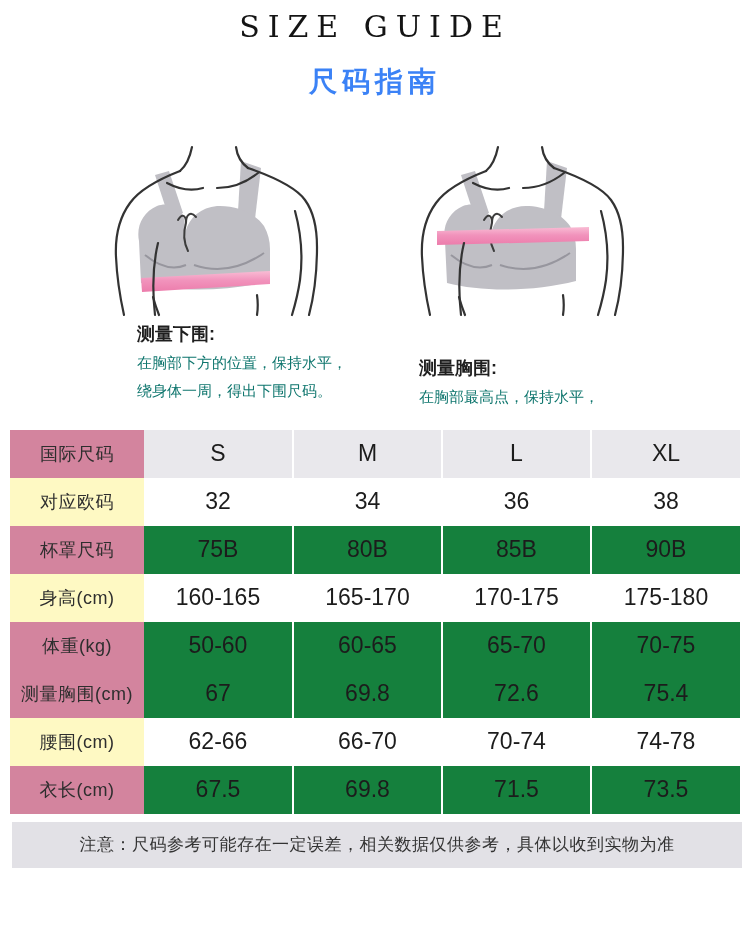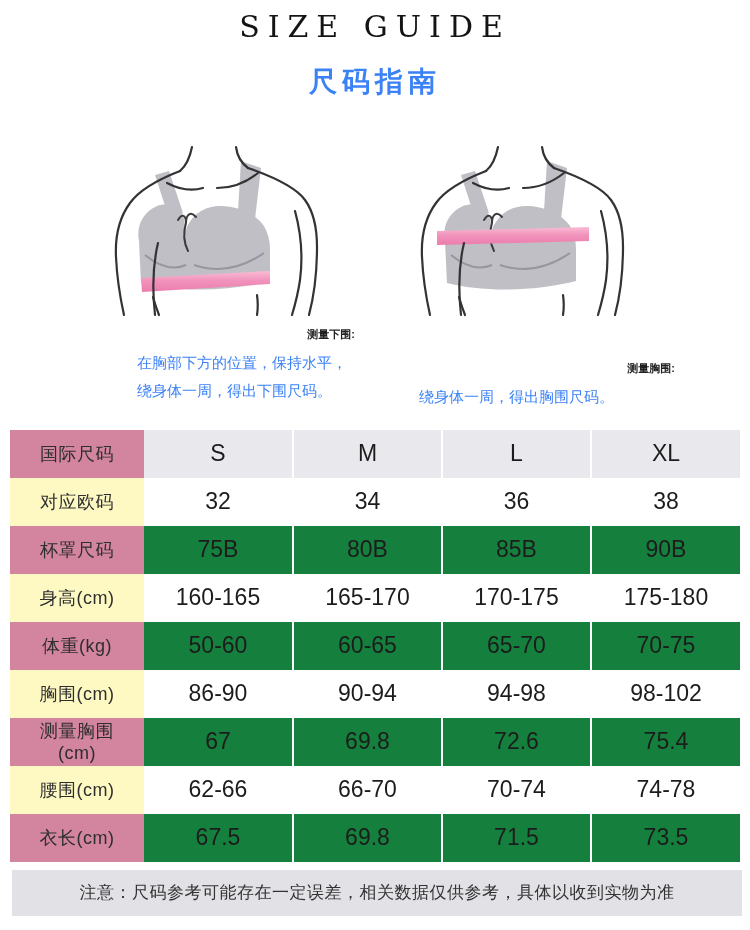--- a/index.html
+++ b/index.html
@@ -25,33 +25,33 @@
   }
 
   
   .figures{ display:flex; justify-content:center; gap:40px; margin-top:47px; }
   .figure-col{ width:280px; }
   .figure-col svg{ display:block; margin:0 auto; }
   .figure-col.right svg{ margin-left:16px; }
   .caption{ margin-top:6px; }
   .figure-col.left  .caption{ padding-left:62px; }
   .figure-col.right .caption{ padding-left:24px;margin-top:40px; }
-  .caption-heading{ font-size:11px; font-weight:700; color:#1f1f1f; line-height:22px;text-align:right; }
-  .caption-line{ font-size:15px; color:#3b82f6; line-height:21px; margin-top:7px; }
+  .caption-heading{ font-size:18px; font-weight:700; color:#1f1f1f; line-height:22px; }
+  .caption-line{ font-size:15px; color:#0f766e; line-height:21px; margin-top:7px; }
 
   
   table.size-table{
     width:730px; margin:23px 10px 0; border-collapse:collapse; table-layout:fixed;
   }
   table.size-table col.c-label{ width:134px; }
   table.size-table col.c-data{ width:149px; }
   table.size-table tr{ height:48px; }
   table.size-table th{
     font-size:18px; font-weight:400; color:#2e2e2e; text-align:center;
-    padding:0 14px; letter-spacing:0.5px;
+    padding:0 4px; letter-spacing:0.5px;
   }
   table.size-table td{
     font-size:23px; font-weight:400; color:#1c1c1c; text-align:center; padding:0;
   }
   table.size-table td + td{ border-left:2px solid #ffffff; }
   tr.row-shaded th{ background:#d3849e; }
   tr.row-light  th{ background:#fef9c3; }
   tr.row-shaded td{ background:#15803d; }
   tr.row-first  td{ background:#e9e8ec; }
   tr.row-light  td{ background:#ffffff; }
@@ -149,21 +149,21 @@
           <path d="M75,26 C57,33 35,44 25,58 C14,73 10,92 11,112 C12,134 15,152 19,170"></path>
           <path d="M53,98 C48,119 47,143 50,170"></path>
           <path d="M143,23 C166,31 190,41 200,55 C208,66 212,84 212,102 C212,128 209,151 204,170"></path>
           <path d="M190,66 C196,88 198,112 195,135 C193,149 190,160 187,170"></path>
           <path d="M48,152 C50,159 52,165 54,170"></path>
           <path d="M152,150 C153,157 153,164 152,170"></path>
         </g>
       </svg>
       <div class="caption">
         <div class="caption-heading">测量胸围:</div>
-        <div class="caption-line">绕身体一周，得出胸围尺码。</div>
+        <div class="caption-line">在胸部最高点，保持水平，</div>
       </div>
     </div>
 
   </div>
 
   <table class="size-table">
     <colgroup>
       <col class="c-label">
         <col class="c-data">
         <col class="c-data">
@@ -199,27 +199,20 @@
       <td>170-175</td>
       <td>175-180</td>
     </tr>
         <tr class="row-shaded">
       <th>体重(kg)</th>
       <td>50-60</td>
       <td>60-65</td>
       <td>65-70</td>
       <td>70-75</td>
     </tr>
-        <tr class="row-light">
-      <th>胸围(cm)</th>
-      <td>86-90</td>
-      <td>90-94</td>
-      <td>94-98</td>
-      <td>98-102</td>
-    </tr>
         <tr class="row-shaded">
       <th>测量胸围(cm)</th>
       <td>67</td>
       <td>69.8</td>
       <td>72.6</td>
       <td>75.4</td>
     </tr>
         <tr class="row-light">
       <th>腰围(cm)</th>
       <td>62-66</td>

